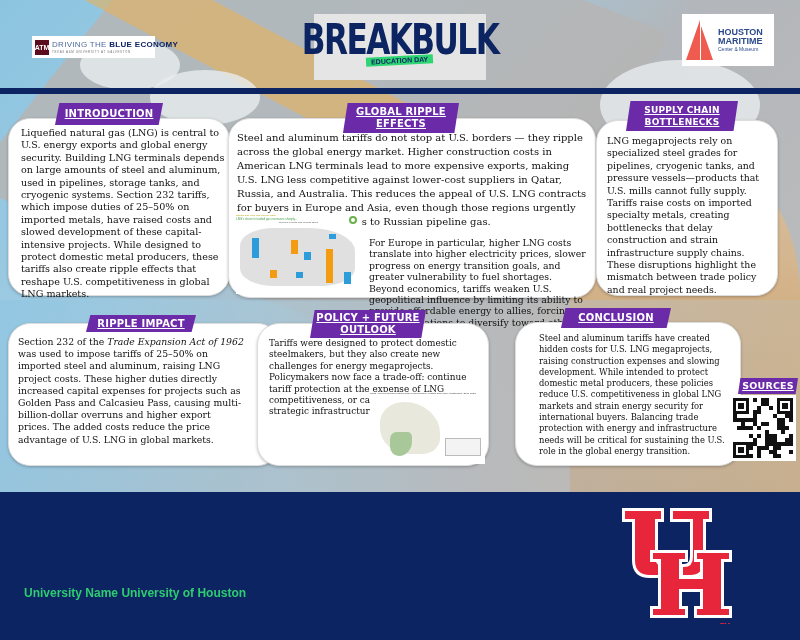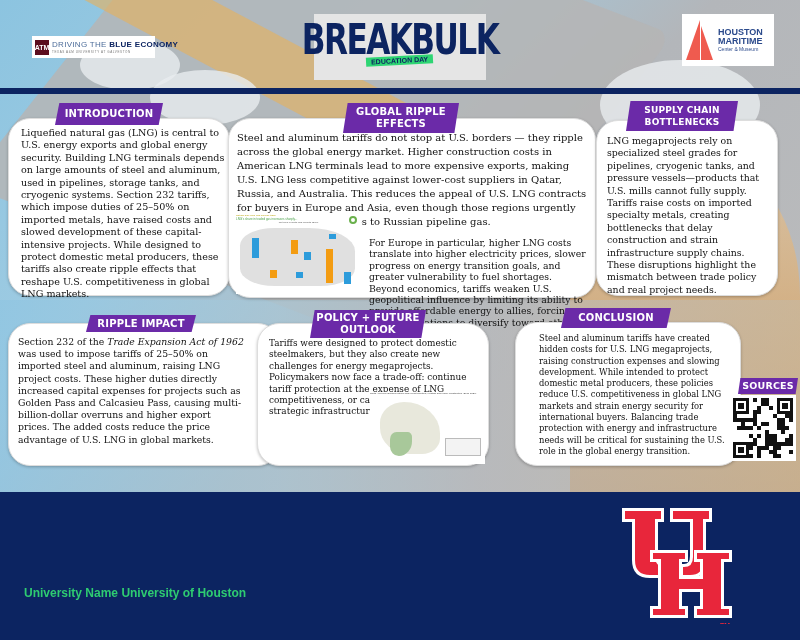--- a/index.html
+++ b/index.html
@@ -49,21 +49,21 @@
   .hmm-text { display: flex; flex-direction: column; font-family: "Liberation Sans", sans-serif; line-height: 1.05; }
   .hmm-t1, .hmm-t2 { font-size: 9px; font-weight: bold; color: #2b4a8c; }
   .hmm-t3 { font-size: 5px; color: #2b4a8c; }
 
   
   .panel { position: absolute; background: #fff; border-radius: 22px; border: 1px solid #ddd;
     box-shadow: 0 1px 3px rgba(0,0,0,.25); }
   .panel-body { font-family: "DejaVu Serif", serif; color: #111; }
   .tag { position: absolute; background: #6b2aa8; color: #fff; font: bold 10px "DejaVu Sans", sans-serif;
     text-align: center; line-height: 12px; display: flex; align-items: center; justify-content: center;
-    clip-path: polygon(4% 0, 100% 0, 96% 100%, 0 100%); z-index: 3; letter-spacing: .2px; }
+    clip-path: polygon(4% 0, 100% 0, 96% 100%, 0 100%); z-index: 3; letter-spacing: .2px; text-decoration: underline; }
 
   #p-intro { left: 8px; top: 118px; width: 222px; height: 178px; }
   #p-intro .panel-body { position: absolute; left: 12px; top: 8px; width: 206px; font-size: 9.6px; line-height: 12.4px; }
   #t-intro { left: 55px; top: 103px; width: 108px; height: 22px; }
 
   #p-global { left: 228px; top: 118px; width: 368px; height: 180px; }
   #p-global .panel-body-top { position: absolute; left: 8px; top: 12px; width: 352px; font-size: 10px; line-height: 14px; }
   #p-global .panel-body-right { position: absolute; left: 140px; top: 118px; width: 220px; font-size: 9.3px; line-height: 11.4px; }
   #t-global { left: 343px; top: 103px; width: 116px; height: 30px; }
 

